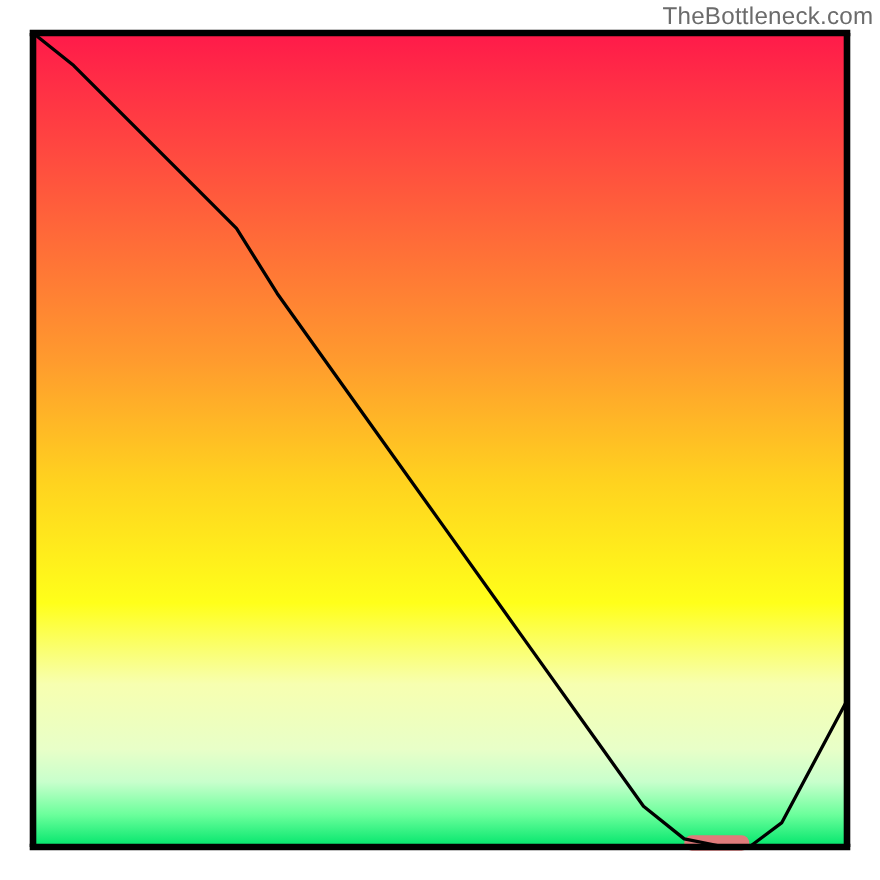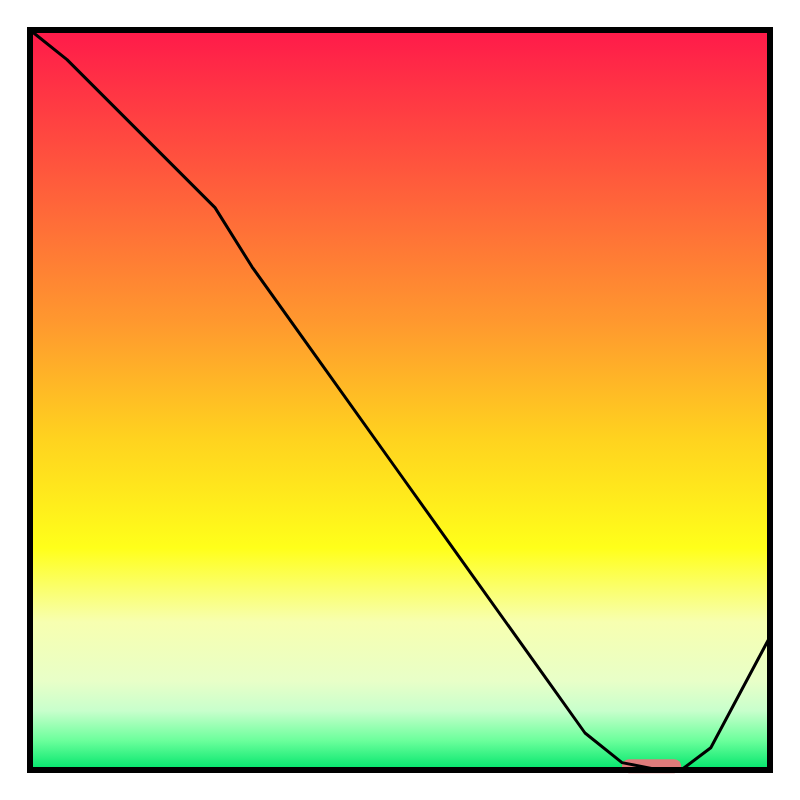--- a/index.html
+++ b/index.html
@@ -28,20 +28,21 @@
   svg {
     position: absolute;
     top: 0;
     left: 0;
   }
 </style>
 </head>
 <body>
 <div class="container">
 
+<div class="watermark">TheBottleneck.com</div>
 
 <svg width="800" height="800">
   <defs>
     <linearGradient id="bg-grad" x1="0" y1="0" x2="0" y2="1">
           <stop offset="0%" stop-color="#ff1a4a"></stop>
           <stop offset="20%" stop-color="#ff5a3c"></stop>
           <stop offset="40%" stop-color="#ff9a2e"></stop>
           <stop offset="55.00000000000001%" stop-color="#ffd21f"></stop>
           <stop offset="70%" stop-color="#ffff1a"></stop>
           <stop offset="80%" stop-color="#f7ffb0"></stop>

